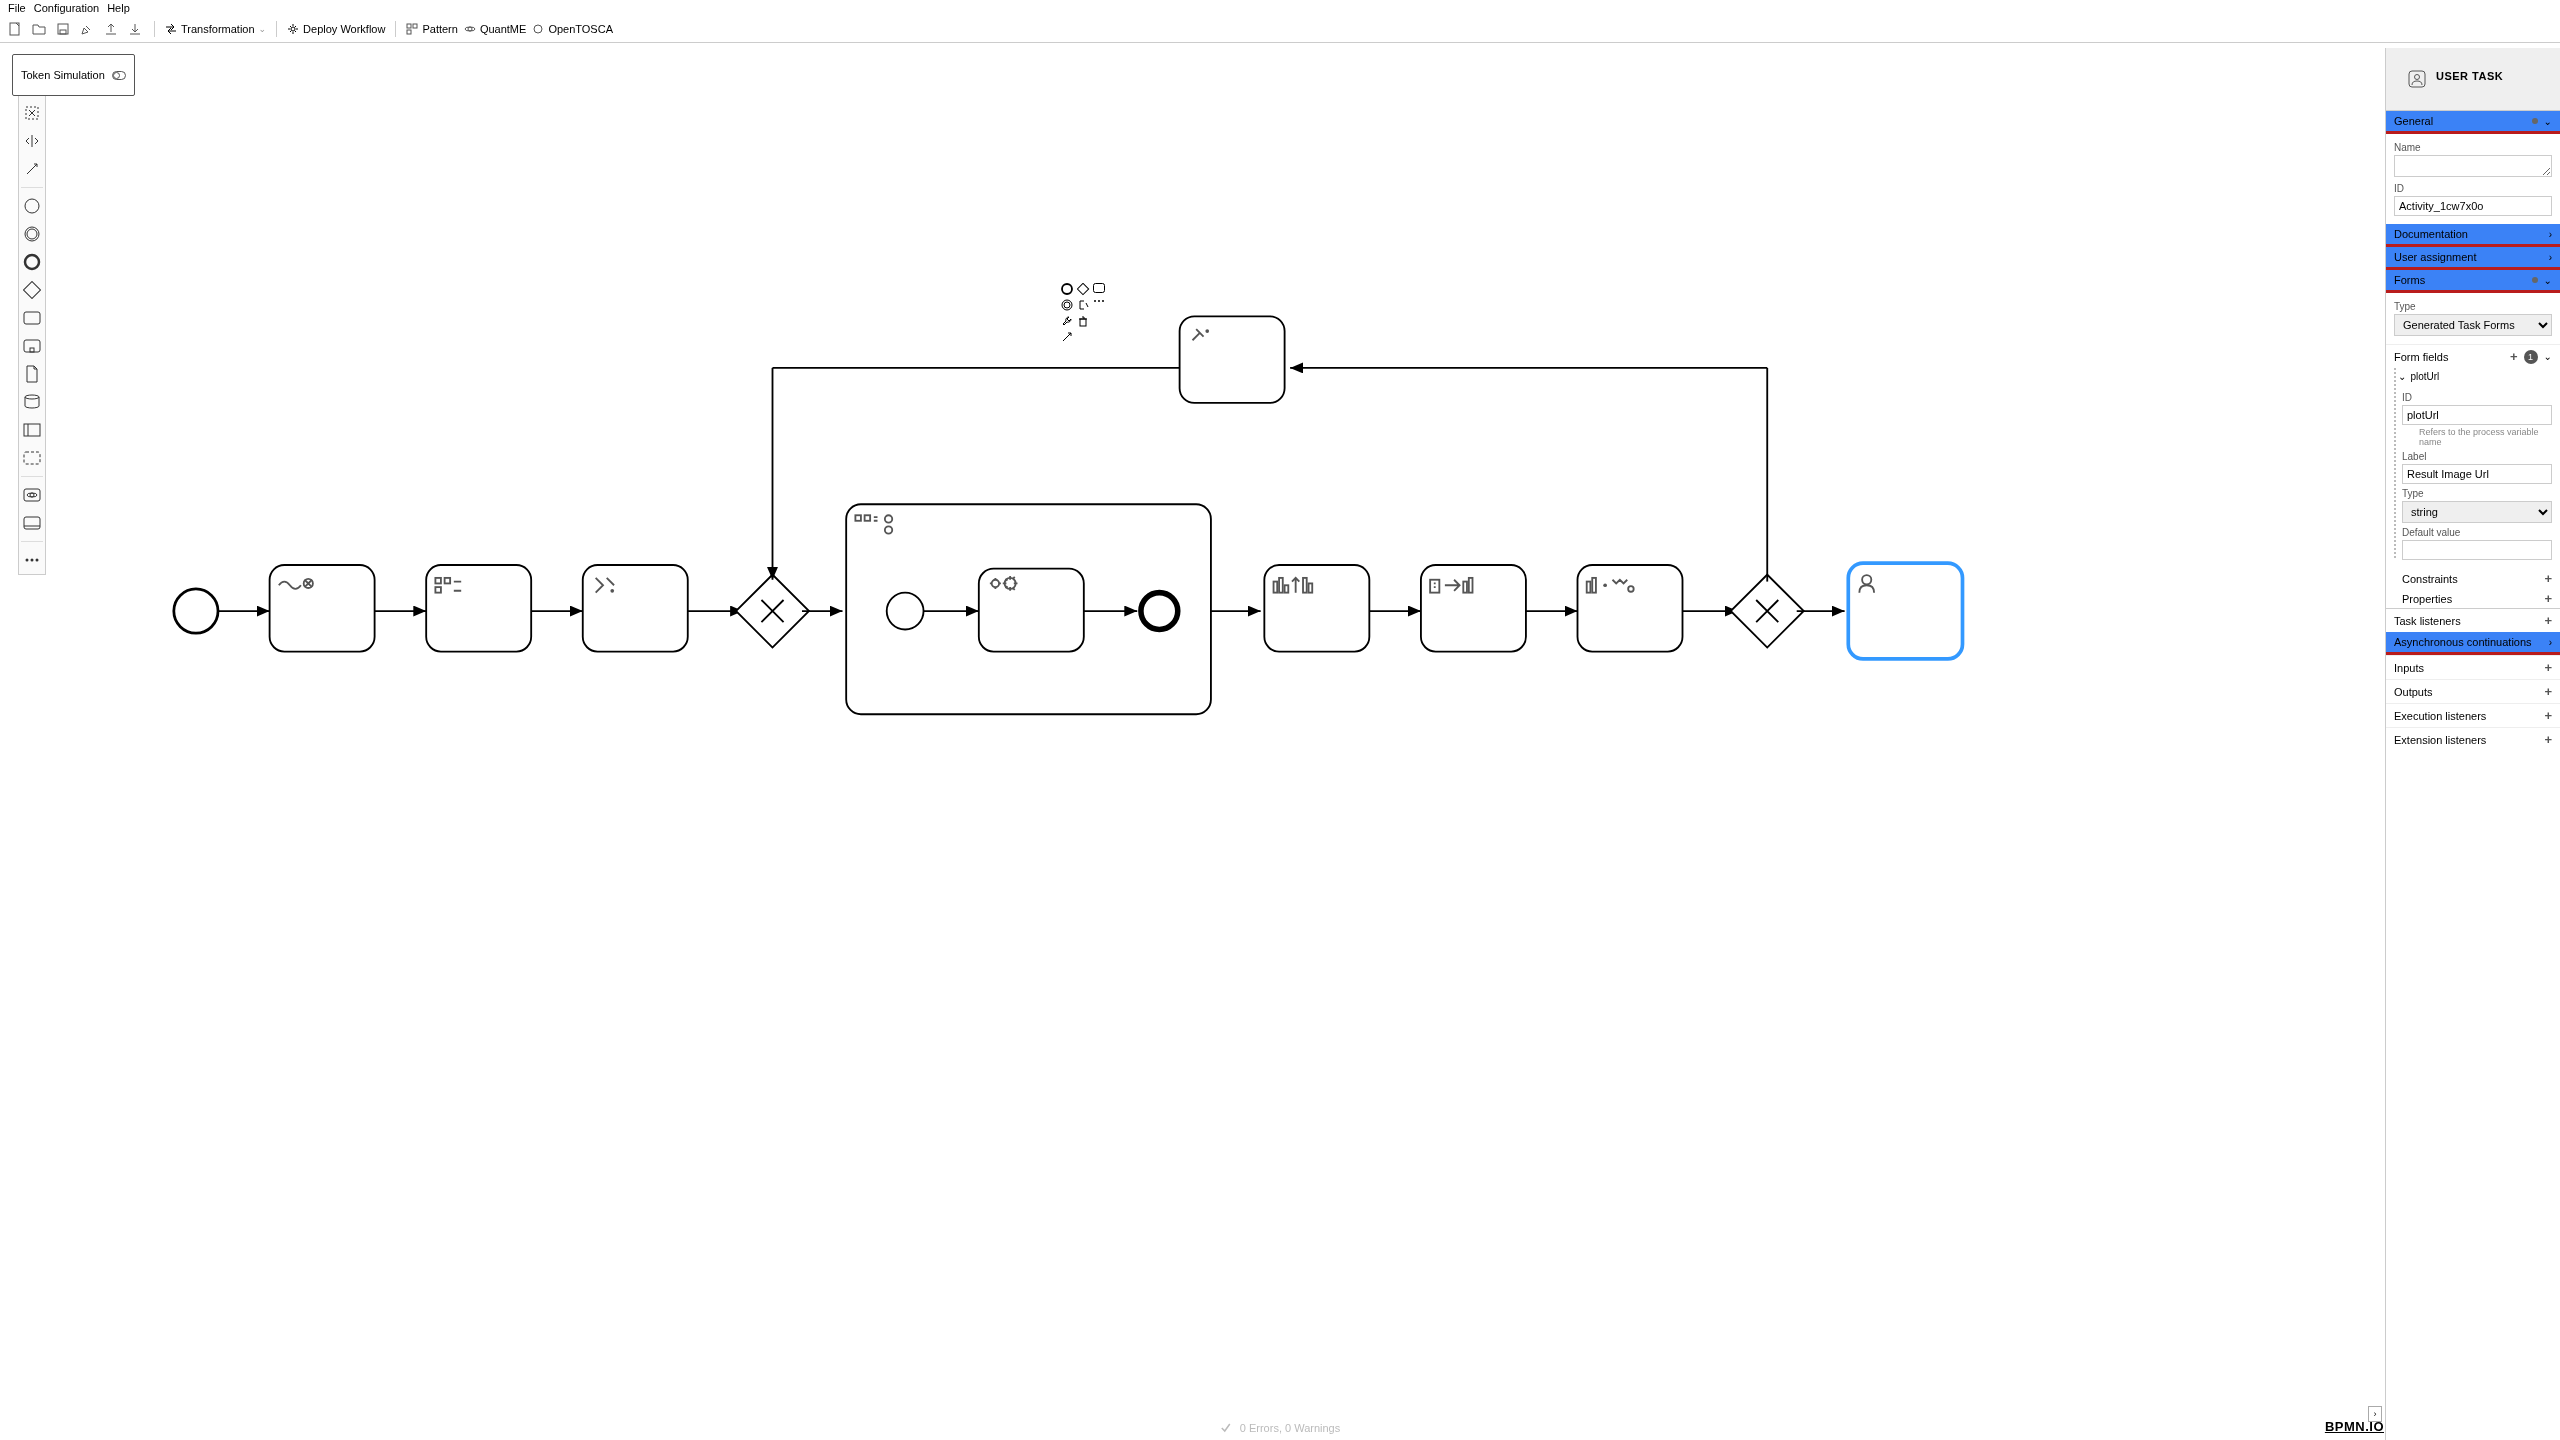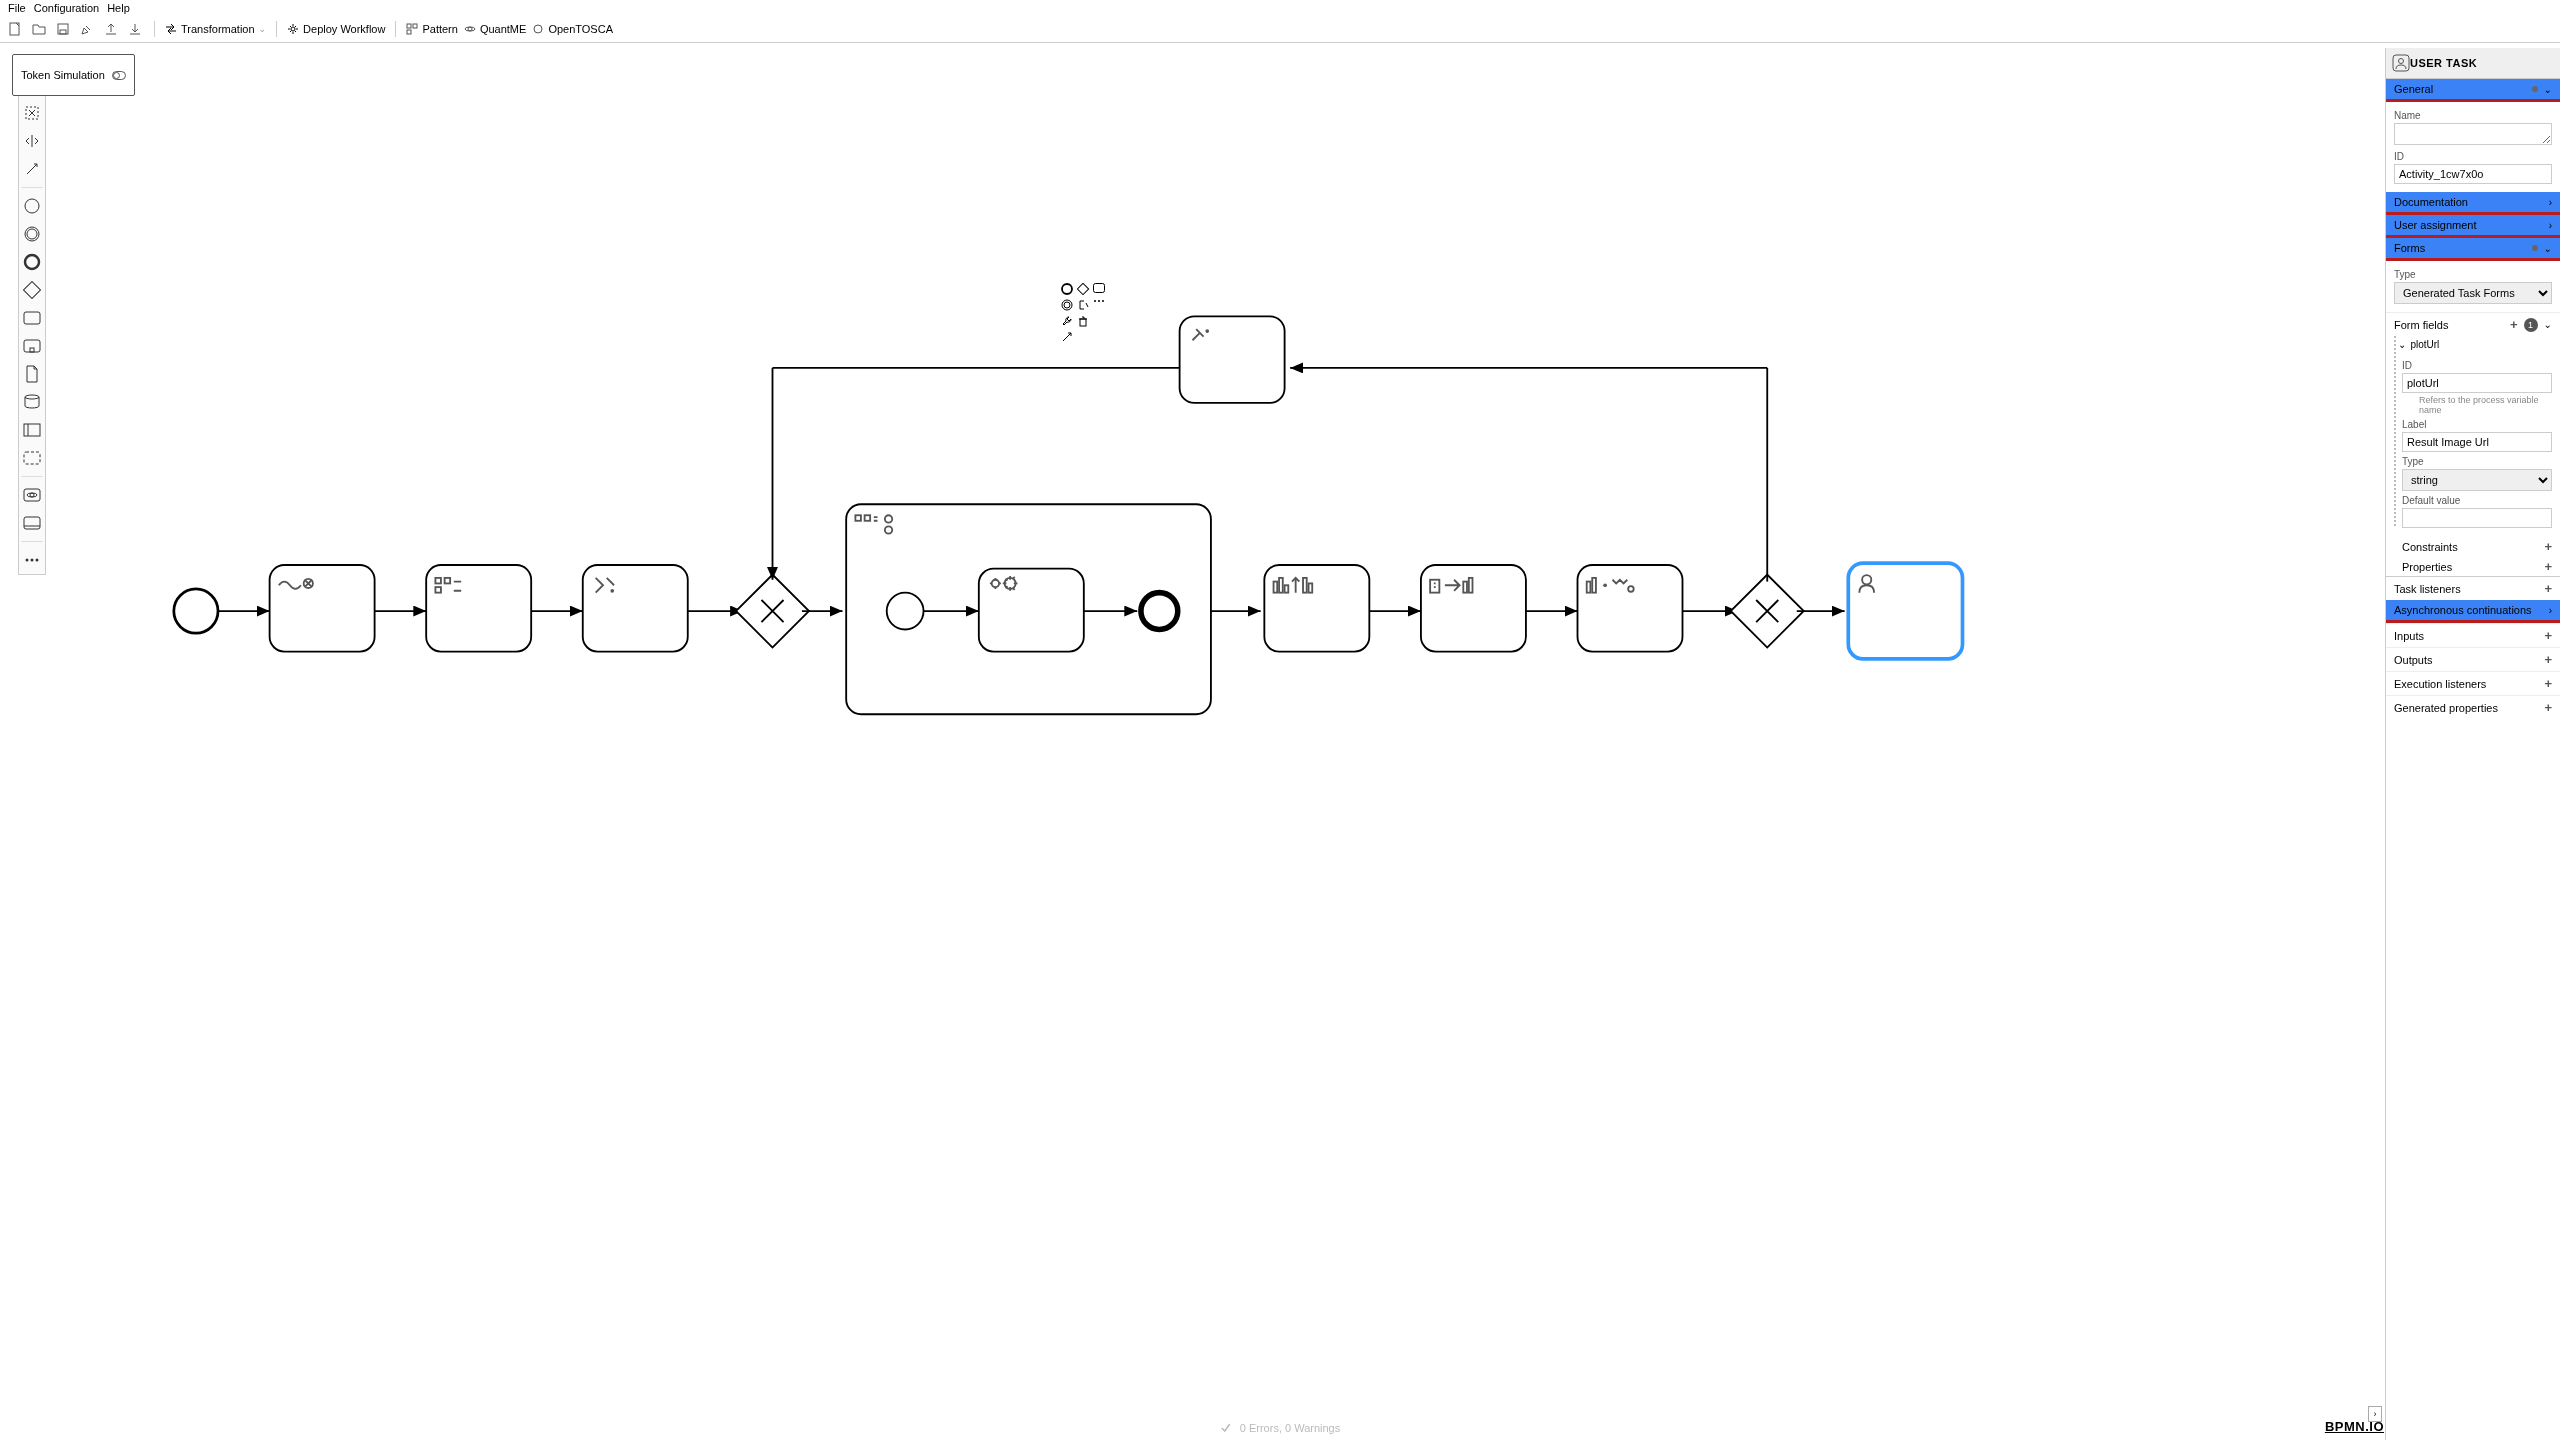--- a/index.html
+++ b/index.html
@@ -29,21 +29,21 @@
   
   .canvas { position: absolute; top: 40px; left: 0; right: 175px; bottom: 0; overflow: hidden; }
   .canvas svg { width: 100%; height: 100%; }
   
   
   .context-pad { position: absolute; display: grid; grid-template-columns: repeat(3, 14px); grid-auto-rows: 14px; gap: 2px; }
   .context-pad div { width: 14px; height: 14px; display: flex; align-items: center; justify-content: center; cursor: pointer; }
   
   
   .props { position: absolute; top: 48px; right: 0; bottom: 0; width: 175px; border-left: 1px solid #ccc; background: #fff; font-size: 11px; overflow-y: auto; }
-  .props-header { display: flex; align-items: center; gap: 0; padding: 6px; background: #efefef; border-bottom: 1px solid #ccc; font-weight: bold; letter-spacing: .5px; }
+  .props-header { display: flex; gap: 10px; padding: 22px; background: #efefef; border-bottom: 1px solid #ccc; font-weight: bold; letter-spacing: .5px; }
   .props .group-hdr { display: flex; align-items: center; justify-content: space-between; padding: 4px 8px; background: #3b82f6; border-bottom: 3px solid #b91c1c; cursor: pointer; }
   .props .group-hdr.sub { background: transparent; border: none; padding: 3px 8px 2px 16px; }
   .props .group-hdr .right { display: flex; align-items: center; gap: 6px; }
   .badge-dot { width: 6px; height: 6px; border-radius: 50%; background: #666; }
   .badge-count { background: #555; color: #fff; border-radius: 50%; width: 14px; height: 14px; font-size: 9px; display: inline-flex; align-items: center; justify-content: center; }
   .chev { font-size: 10px; }
   .props .body { padding: 4px 8px 8px 8px; }
   .props label { display: block; font-size: 10px; color: #555; margin-top: 4px; }
   .props input[type=text], .props select, .props textarea { width: 100%; border: 1px solid #ccc; padding: 3px 4px; font-size: 11px; margin-top: 2px; }
   .props textarea { resize: vertical; height: 22px; }
@@ -519,21 +519,21 @@
   </div>
   <div class="row-hdr">
     <span>Outputs</span>
       <span class="plus">+</span>
   </div>
   <div class="row-hdr">
     <span>Execution listeners</span>
       <span class="plus">+</span>
   </div>
   <div class="row-hdr">
-    <span>Generated properties</span>
+    <span>Extension listeners</span>
       <span class="plus">+</span>
   </div>
 </div>
 
 <div class="status-bar">
   <svg width="12" height="12">
       <path d="M2 6l3 3 5-7" stroke="#bbb" fill="none" stroke-width="1.5"></path>
     </svg>
   <span>0 Errors, 0 Warnings</span>
 </div>

